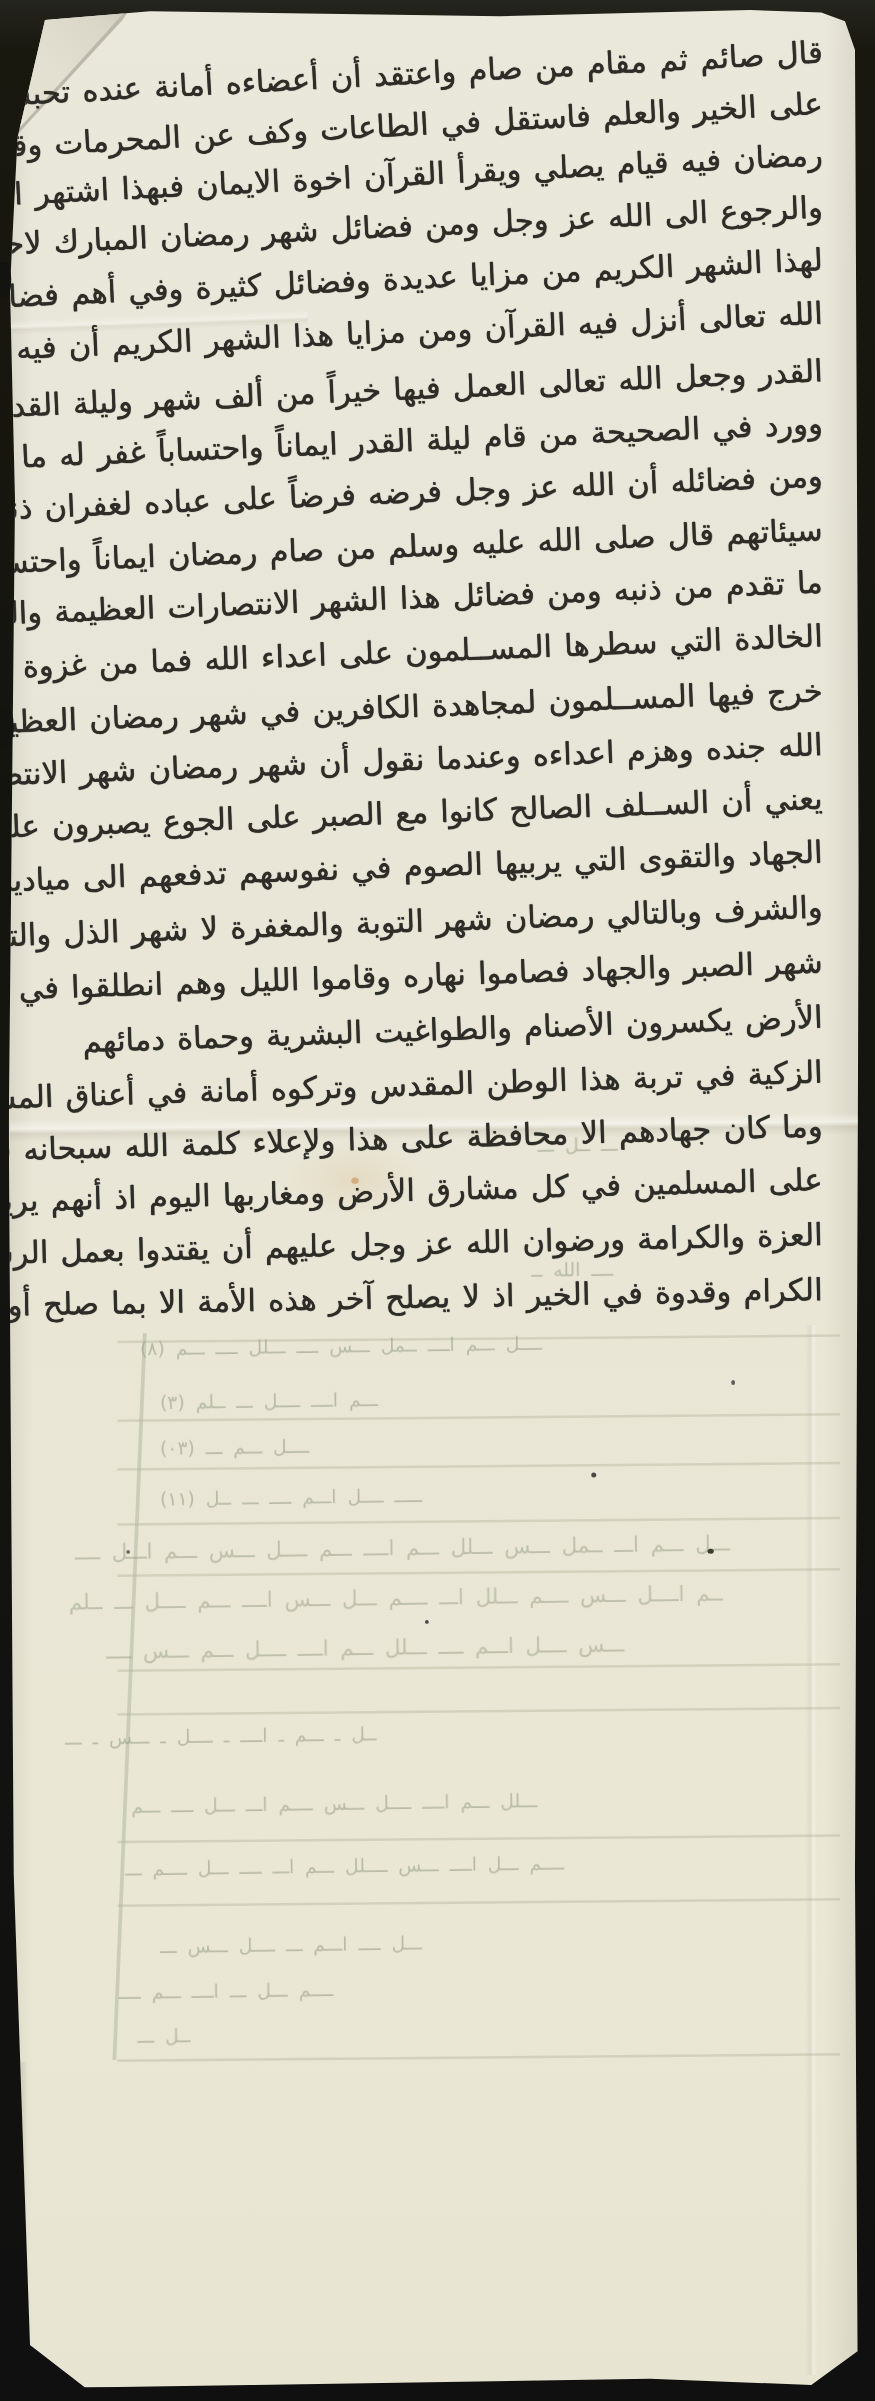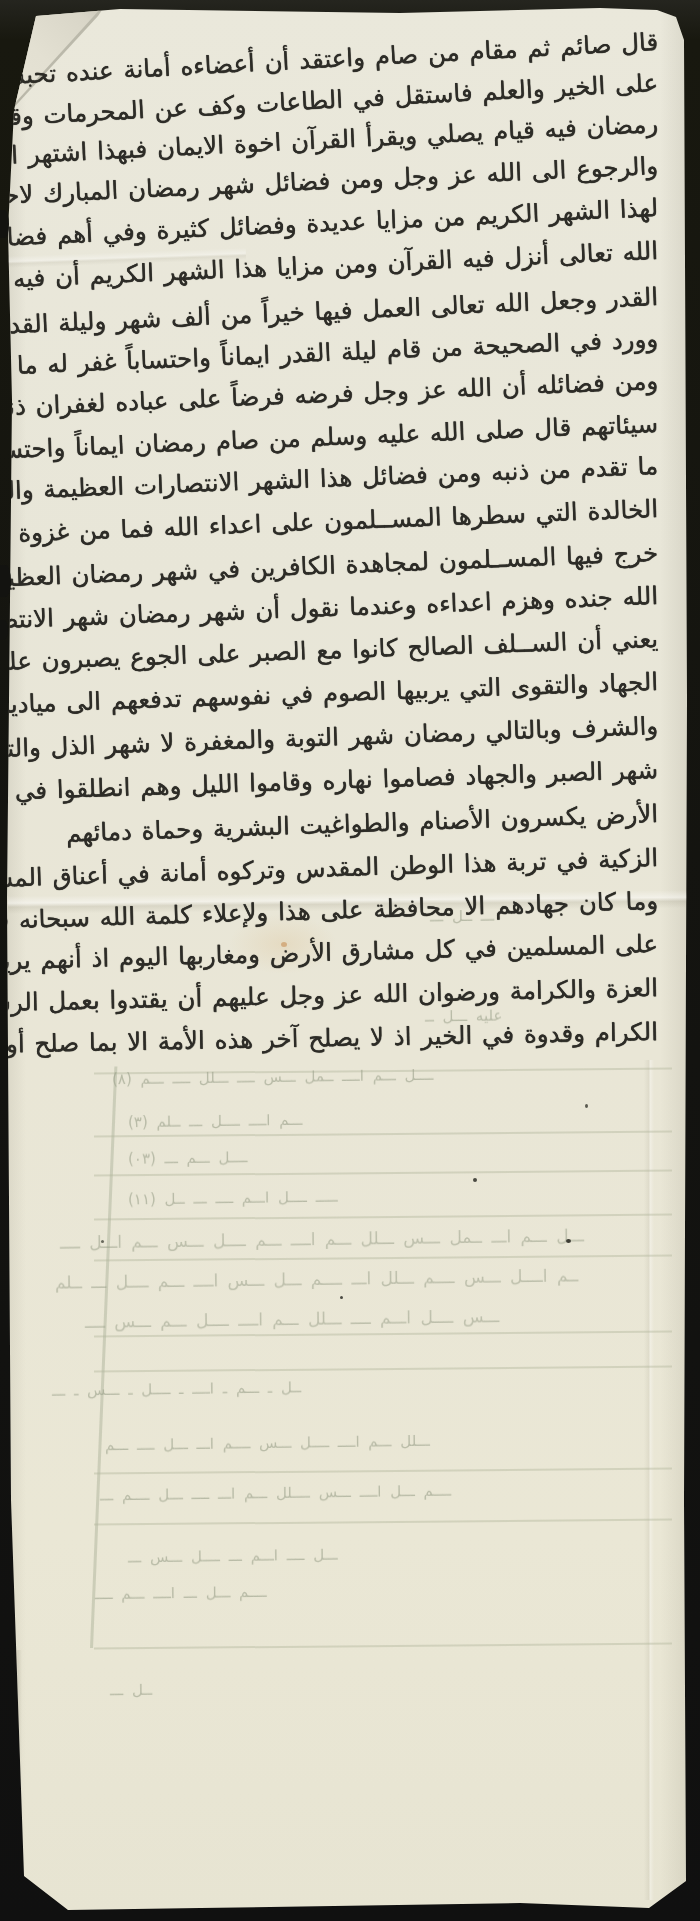--- a/index.html
+++ b/index.html
@@ -157,23 +157,23 @@
       <div class="g" style="top:1147px;left:128px">(٠٣) ــــل ـــم ـــ</div>
       <div class="g" style="top:1187px;left:128px">(١١) ـــــ ــــل اـــم ــــ ـــ ــل</div>
       <div class="g dense" style="top:1228px;left:60px">ـــل ـــم اـــ ــمل ـــس ـــلل ـــم اــــ ـــم ــــل ـــس ـــم اـــل ــــ</div>
       <div class="g dense" style="top:1268px;left:55px">ــم اــــل ـــس ــــم ـــلل اـــ ــــم ـــل ـــس اــــ ـــم ــــل ـــ ــلم</div>
       <div class="g dense" style="top:1308px;left:85px">ـــس ــــل اـــم ــــ ـــلل ـــم اــــ ــــل ـــم ـــس ــــ</div>
       <div class="g" style="top:1378px;left:52px">ــل ـ ـــم ـ اــــ ـ ــــل ـ ـــس ـ ـــ</div>
       <div class="g" style="top:1432px;left:105px">ـــلل ـــم اــــ ــــل ـــس ــــم اـــ ـــل ــــ ـــم</div>
       <div class="g" style="top:1482px;left:100px">ــــم ـــل اــــ ـــس ــــلل ـــم اـــ ــــ ـــل ــــم ـــ</div>
       <div class="g" style="top:1545px;left:128px">ـــل ــــ اـــم ـــ ــــل ـــس ـــ</div>
       <div class="g" style="top:1582px;left:95px">ــــم ـــل ـــ اــــ ـــم ــــ</div>
-      <div class="g" style="top:1679px;left:110px">ــل ـــ</div>
+      <div class="g" style="top:1618px;left:110px">ــل ـــ</div>
       <div class="g" style="top:905px;left:430px">ـــ ــل ـــ</div>
-      <div class="g" style="top:1005px;left:425px">عليه ـــل ــ</div>
+      <div class="g" style="top:1005px;left:425px">ــــ الله ــ</div>
     </div>
 
     <div class="speck s1"></div>
     <div class="speck s2"></div>
     <div class="speck s3"></div>
     <div class="speck s4"></div>
     <div class="speck s5"></div>
     <div class="speck s6"></div>
   </div>
 

